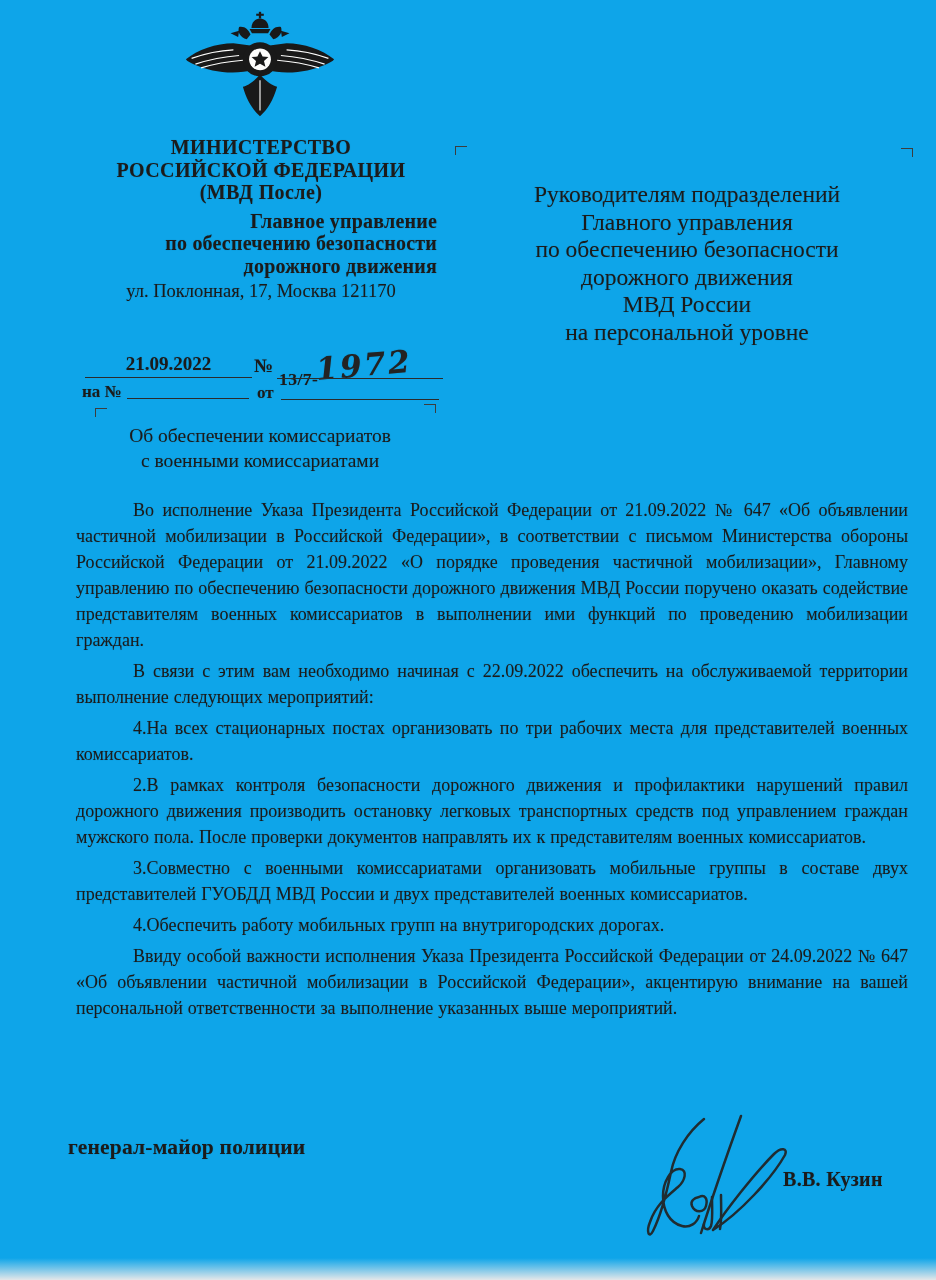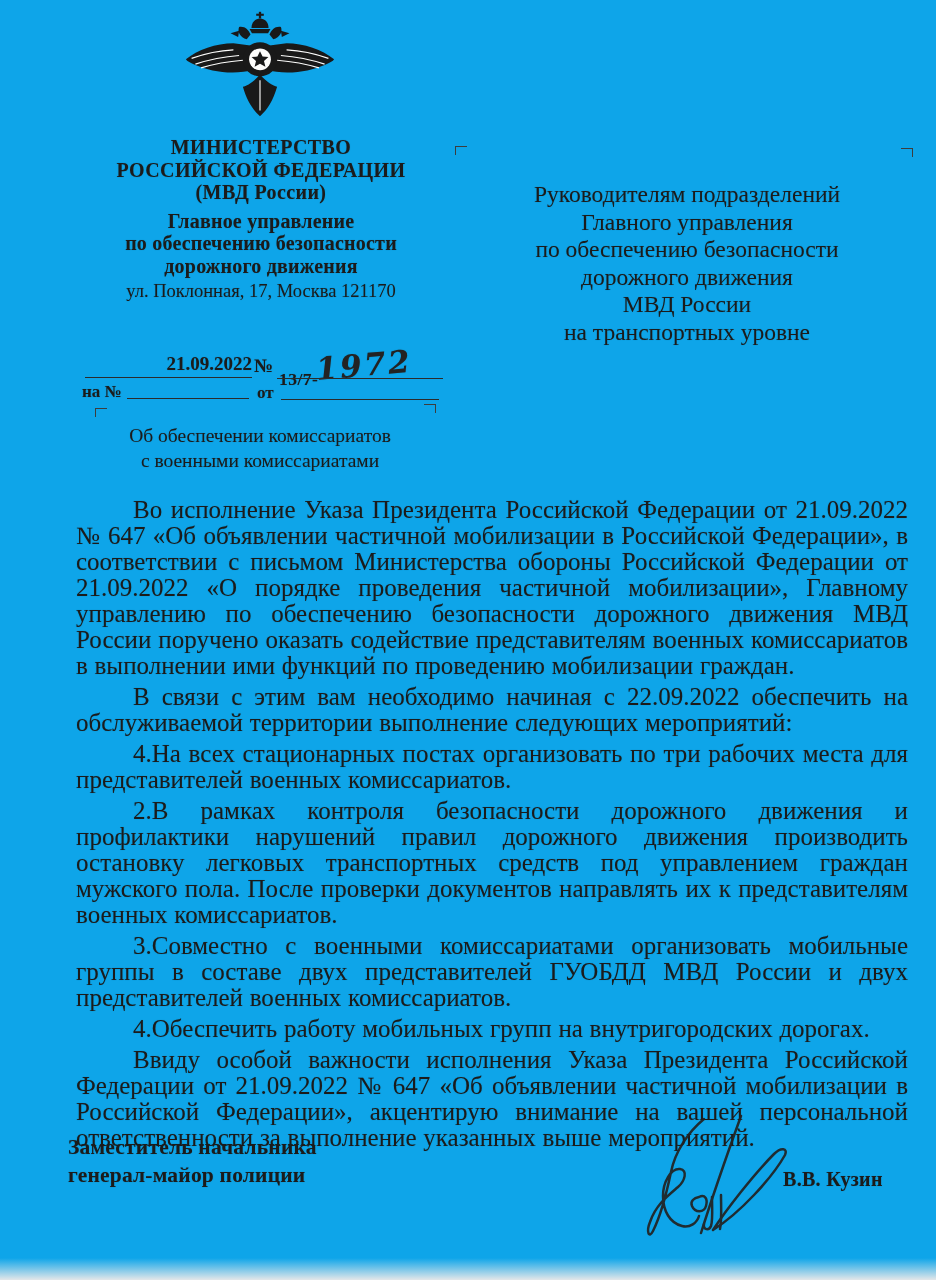--- a/index.html
+++ b/index.html
@@ -14,29 +14,29 @@
   .page *{box-sizing:border-box;}
   .soft{text-shadow:0 0 1px rgba(30,30,30,.28);}
 
   
   .emblem{position:absolute;left:184px;top:10px;width:152px;height:110px;}
 
   
   .letterhead{position:absolute;left:85px;top:136px;width:352px;text-align:center;}
   .letterhead .org div{font-weight:bold;font-size:20px;line-height:22.5px;letter-spacing:.4px;}
   .letterhead .dept{margin-top:6px;}
-  .letterhead .dept div{font-weight:bold;font-size:20px;line-height:22.5px;letter-spacing:.2px;}
+  .letterhead .dept div{font-weight:bold;font-size:20px;line-height:22.5px;letter-spacing:.2px;text-align:right;}
   .letterhead .addr{margin-top:4px;font-size:18.5px;line-height:21px;}
 
   
   .recipient{position:absolute;left:463px;top:181px;width:448px;text-align:center;}
   .recipient div{font-size:23.5px;line-height:27.5px;}
 
   
-  .ref-date{position:absolute;left:85px;top:353px;width:167px;text-align:right;font-weight:bold;font-size:19px;}
+  .ref-date{position:absolute;left:85px;top:353px;width:167px;text-align:center;font-weight:bold;font-size:19px;}
   .ul{position:absolute;border-bottom:1.8px solid #2b2b2b;height:0;}
   .ul1{left:85px;top:377px;width:167px;}
   .ul2{left:277px;top:378px;width:166px;}
   .ul3{left:127px;top:398px;width:122px;}
   .ul4{left:281px;top:399px;width:158px;}
   .ref-no-sign{position:absolute;left:254px;top:355px;font-size:19px;font-weight:bold;}
   .ref-number{position:absolute;left:279px;top:356px;font-size:17.5px;font-weight:bold;letter-spacing:.5px;white-space:nowrap;}
   .handwritten{
     display:inline-block;
     font-family:"DejaVu Serif",serif;
@@ -59,21 +59,21 @@
   .m4{left:901px;top:148px;}
 
   
   .subject{position:absolute;left:85px;top:423px;width:350px;text-align:center;}
   .subject div{font-size:19.5px;line-height:25px;}
 
   
   .body{position:absolute;left:76px;top:497px;width:832px;}
   .body p{
     margin:0 0 5px 0;
-    font-size:25px;line-height:26px;
+    font-size:18px;line-height:26px;
     text-align:justify;text-indent:57px;
     word-spacing:.5px;
   }
 
   
   .sig-post{position:absolute;left:68px;top:1134px;}
   .sig-post div{font-weight:bold;font-size:21.5px;line-height:27.5px;letter-spacing:.2px;}
   .sig-name{position:absolute;left:783px;top:1168px;font-weight:bold;font-size:20px;letter-spacing:.3px;}
   .sig-scribble{position:absolute;left:600px;top:1100px;width:240px;height:180px;pointer-events:none;}
 
@@ -111,39 +111,39 @@
       <path d="M80 66 C73 74 66 78 62 79 C66 93 72 103 80 110 C88 103 94 93 98 79 C94 78 87 74 80 66 z"></path>
       <path d="M80 72 v32" stroke="#fdfdfc" stroke-width="1.2" fill="none"></path>
     </g>
   </svg>
 
   <div class="letterhead">
     <div class="org">
 
     <div>МИНИСТЕРСТВО</div>
         <div>РОССИЙСКОЙ ФЕДЕРАЦИИ</div>
-        <div>(МВД России)</div>
+        <div>(МВД После)</div>
       </div>
     <div class="dept">
 
     <div>Главное управление</div>
         <div>по обеспечению безопасности</div>
         <div>дорожного движения</div>
       </div>
     <div class="addr">ул. Поклонная, 17, Москва 121170</div>
   </div>
 
   <div class="recipient">
 
   <div>Руководителям подразделений</div>
       <div>Главного управления</div>
       <div>по обеспечению безопасности</div>
       <div>дорожного движения</div>
       <div>МВД России</div>
-      <div>на транспортных уровне</div>
+      <div>на персональной уровне</div>
     </div>
 
   <div class="ref-date">21.09.2022</div>
   <div class="ref-no-sign">№</div>
   <div class="ref-number">
     <span>13/7-</span><span class="handwritten">1972</span>
   </div>
   <div class="ul ul1"></div>
   <div class="ul ul2"></div>
   <div class="ref-na">на №</div>
@@ -163,26 +163,25 @@
     </div>
 
   <div class="body">
 
   <p>Во исполнение Указа Президента Российской Федерации от 21.09.2022 № 647 «Об объявлении частичной мобилизации в Российской Федерации», в соответствии с письмом Министерства обороны Российской Федерации от 21.09.2022 «О порядке проведения частичной мобилизации», Главному управлению по обеспечению безопасности дорожного движения МВД России поручено оказать содействие представителям военных комиссариатов в выполнении ими функций по проведению мобилизации граждан.</p>
       <p>В связи с этим вам необходимо начиная с 22.09.2022 обеспечить на обслуживаемой территории выполнение следующих мероприятий:</p>
       <p>4.На всех стационарных постах организовать по три рабочих места для представителей военных комиссариатов.</p>
       <p>2.В рамках контроля безопасности дорожного движения и профилактики нарушений правил дорожного движения производить остановку легковых транспортных средств под управлением граждан мужского пола. После проверки документов направлять их к представителям военных комиссариатов.</p>
       <p>3.Совместно с военными комиссариатами организовать мобильные группы в составе двух представителей ГУОБДД МВД России и двух представителей военных комиссариатов.</p>
       <p>4.Обеспечить работу мобильных групп на внутригородских дорогах.</p>
-      <p>Ввиду особой важности исполнения Указа Президента Российской Федерации от 21.09.2022 № 647 «Об объявлении частичной мобилизации в Российской Федерации», акцентирую внимание на вашей персональной ответственности за выполнение указанных выше мероприятий.</p>
+      <p>Ввиду особой важности исполнения Указа Президента Российской Федерации от 24.09.2022 № 647 «Об объявлении частичной мобилизации в Российской Федерации», акцентирую внимание на вашей персональной ответственности за выполнение указанных выше мероприятий.</p>
     </div>
 
   <div class="sig-post">
 
-  <div>Заместитель начальника</div>
       <div>генерал-майор полиции</div>
     </div>
 
   <svg class="sig-scribble" viewBox="0 0 240 180" aria-hidden="true">
     <g fill="none" stroke="#222" stroke-width="2.5" stroke-linecap="round" opacity="0.92">
       <path d="M104 19 C88 32 75 52 71 72 C66 96 59 119 53 131 C49 139 46 132 50 122 C56 104 70 94 78 87 C85 81 88 70 80 69 C71 68 63 82 63 96 C63 111 70 123 82 126 C90 128 97 123 99 116"></path>
       <path d="M99 97 C105 94 108 99 106 106 C104 113 95 113 92 106 C90 101 94 98 99 97"></path>
       <path d="M112 97 C112 108 113 120 111 126 C109 131 103 130 104 124"></path>
       <path d="M121 95 C121 106 122 120 120 129"></path>
       <path d="M113 130 C140 113 172 78 185 55 C188 48 181 47 174 54 C154 74 126 110 113 130"></path>

